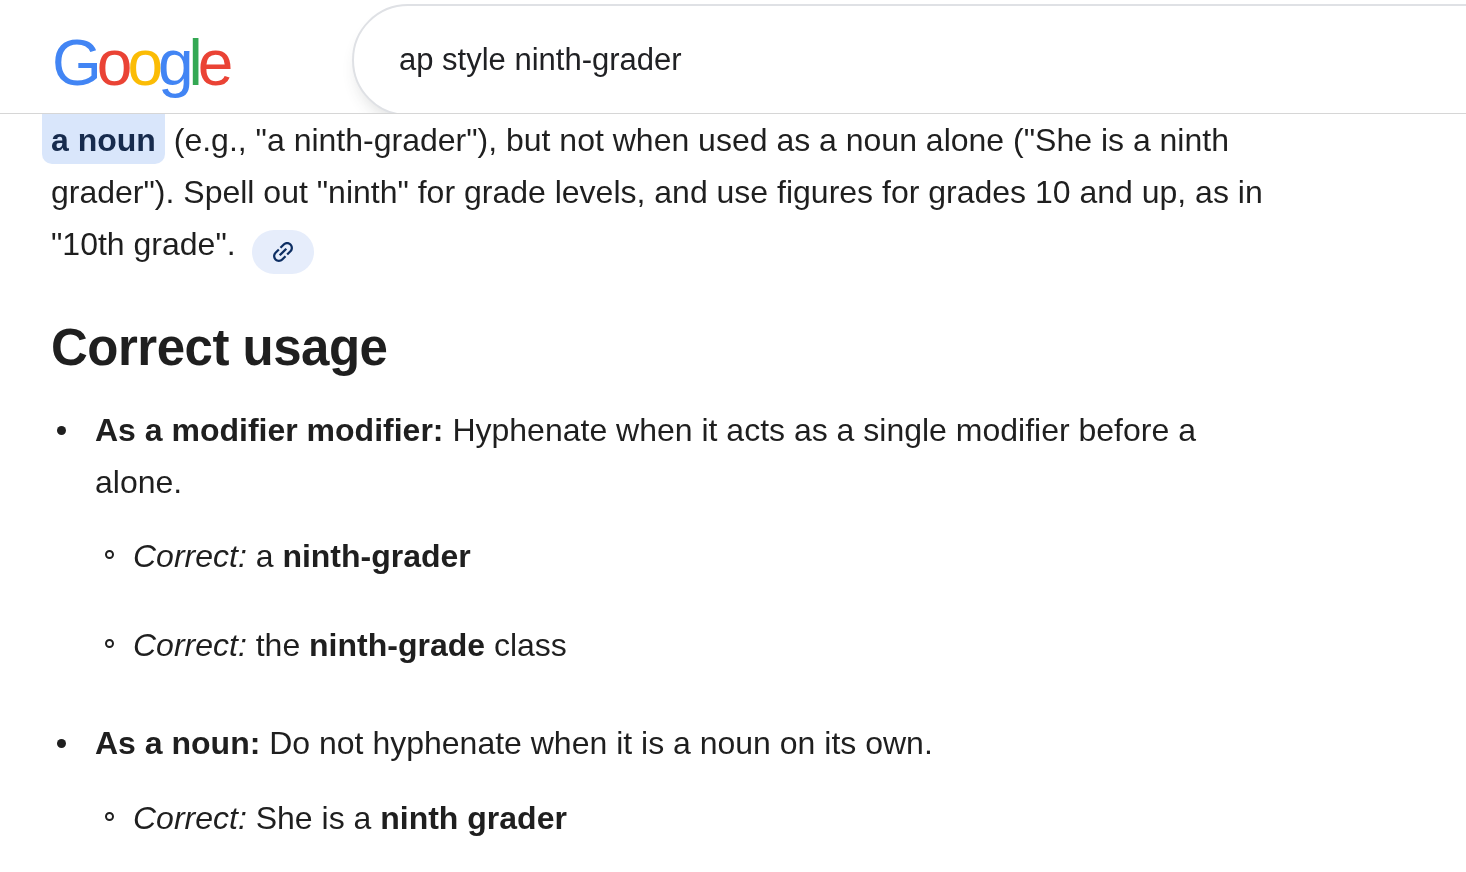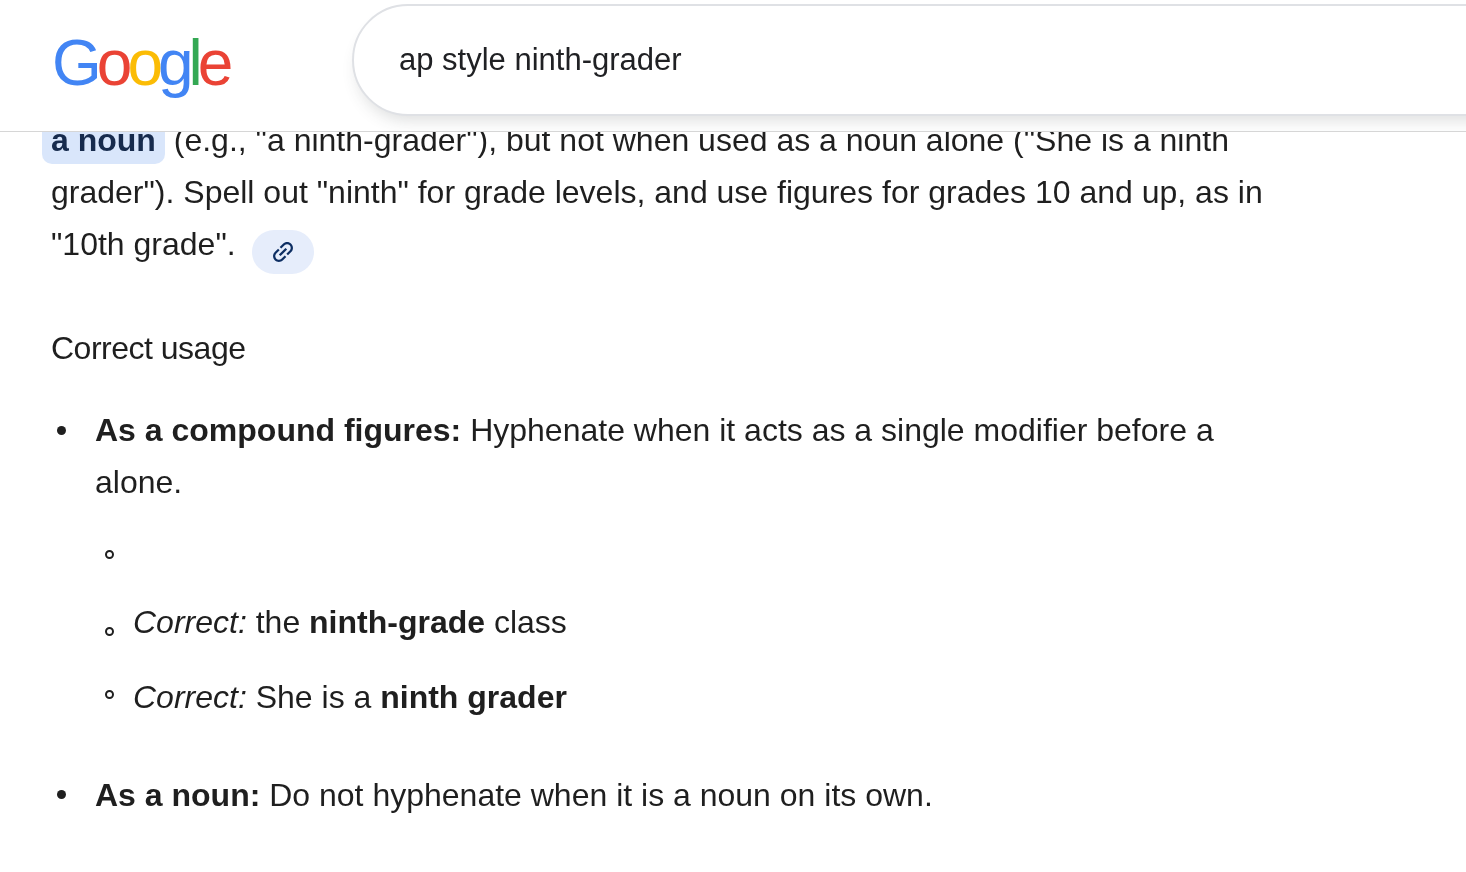--- a/index.html
+++ b/index.html
@@ -9,21 +9,21 @@
     overflow: hidden;
     background: #ffffff;
     position: relative;
     font-family: "Liberation Sans", "DejaVu Sans", sans-serif;
     color: #1f1f1f;
   }
 
   
   .header {
     position: absolute; left: 0; top: 0; right: 0;
-    height: 132px;
+    height: 114px;
     background: #ffffff;
     border-bottom: 1.5px solid #d6d6d6;
     z-index: 5;
     overflow: hidden;
   }
   .logo {
     position: absolute; left: 52px; top: 30px;
     font-size: 64px; line-height: 66px;
     font-weight: 500; letter-spacing: -5px;
     padding-right: 8px;
@@ -75,22 +75,22 @@
     display: inline-flex; align-items: center; justify-content: center;
     width: 62px; height: 44px;
     border-radius: 22px;
     background: #e6edfb;
     margin-left: 16px;
     vertical-align: -11px;
     cursor: pointer;
   }
   .heading {
     margin: 47px 0 0 0;
-    font-size: 32px; line-height: 54px;
-    font-weight: 400;
+    font-size: 51px; line-height: 54px;
+    font-weight: 700;
     letter-spacing: -0.5px;
   }
   .li {
     display: flex; align-items: flex-start;
     font-size: 32px; line-height: 52px;
   }
   .li .marker1 {
     flex: 0 0 44px; display: block;
   }
   .li .marker1 i {
@@ -104,69 +104,70 @@
     display: block; width: 9px; height: 9px;
     margin: 19.5px 0 0 0;
     border: 2.5px solid #1f1f1f; border-radius: 50%;
     background: transparent;
   }
   .li-body { white-space: nowrap; }
   .b { font-weight: 700; }
   .it { font-style: italic; }
   .mt-b1 { margin-top: 29px; }
   .mt-s1 { margin-top: 22px; }
-  .mt-s2 { margin-top: 37px; align-items: center; }
+  .mt-s2 { margin-top: 37px; }
   .mt-b2 { margin-top: 46px; }
   .mt-s3 { margin-top: 23px; }
 </style>
 </head>
 <body>
 
 <div class="content">
 
   <p class="para"><span class="entity-chip">a noun</span><span> (e.g., "a ninth-grader"), but not when used as a noun alone ("She is a ninth</span><br><span>grader"). Spell out "ninth" for grade levels, and use figures for grades 10 and up, as in</span><br><span>"10th grade".</span><span class="cite-pill">
         <svg width="28" height="28" viewBox="0 0 24 24">
           <path fill="#0d2e63" transform="rotate(-45 12 12)" d="M3.9 12c0-1.71 1.39-3.1 3.1-3.1h4V7H7c-2.76 0-5 2.24-5 5s2.24 5 5 5h4v-1.9H7c-1.71 0-3.1-1.39-3.1-3.1zM8 13h8v-2H8v2zm9-6h-4v1.9h4c1.71 0 3.1 1.39 3.1 3.1s-1.39 3.1-3.1 3.1h-4V17h4c2.76 0 5-2.24 5-5s-2.24-5-5-5z"></path>
         </svg>
       </span></p>
 
   <h2 class="heading">Correct usage</h2>
 
   <div class="li mt-b1">
     <span class="marker1">
         <i></i>
       </span>
-    <div class="li-body"><span class="b">As a compound figures:</span><span> Hyphenate when it acts as a single modifier before a</span><br><span>alone.</span></div>
+    <div class="li-body"><span class="b">As a modifier modifier:</span><span> Hyphenate when it acts as a single modifier before a</span><br><span>alone.</span></div>
   </div>
 
   <div class="li sub mt-s1">
     <span class="marker2">
         <i></i>
       </span>
+    <div class="li-body"><span class="it">Correct:</span><span> a </span><span class="b">ninth-grader</span><span></span></div>
   </div>
 
   <div class="li sub mt-s2">
     <span class="marker2">
         <i></i>
       </span>
     <div class="li-body"><span class="it">Correct:</span><span> the </span><span class="b">ninth-grade</span><span> class</span></div>
   </div>
 
+  <div class="li mt-b2">
+    <span class="marker1">
+        <i></i>
+      </span>
+    <div class="li-body"><span class="b">As a noun:</span><span> Do not hyphenate when it is a noun on its own.</span></div>
+  </div>
+
   <div class="li sub mt-s3">
     <span class="marker2">
         <i></i>
       </span>
     <div class="li-body"><span class="it">Correct:</span><span> She is a </span><span class="b">ninth grader</span><span></span></div>
-  </div>
-
-  <div class="li mt-b2">
-    <span class="marker1">
-        <i></i>
-      </span>
-    <div class="li-body"><span class="b">As a noun:</span><span> Do not hyphenate when it is a noun on its own.</span></div>
   </div>
 
 </div>
 
 <header class="header">
   <div class="logo"><span>G</span><span>o</span><span>o</span><span>g</span><span>l</span><span>e</span></div>
   <div class="search-pill">
     <input type="text" value="ap style ninth-grader" style="">
   </div>
 </header>

